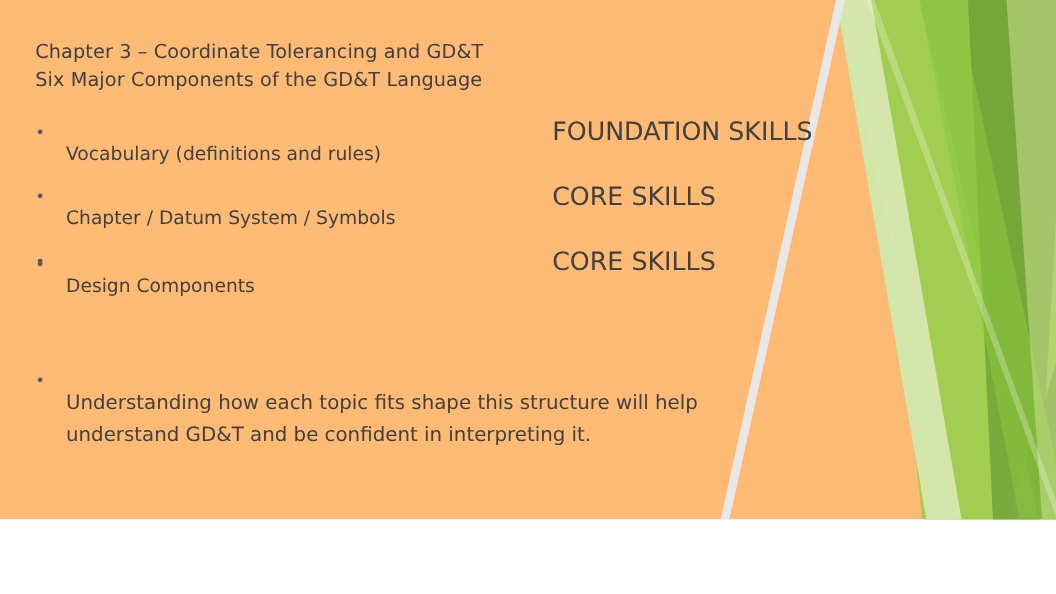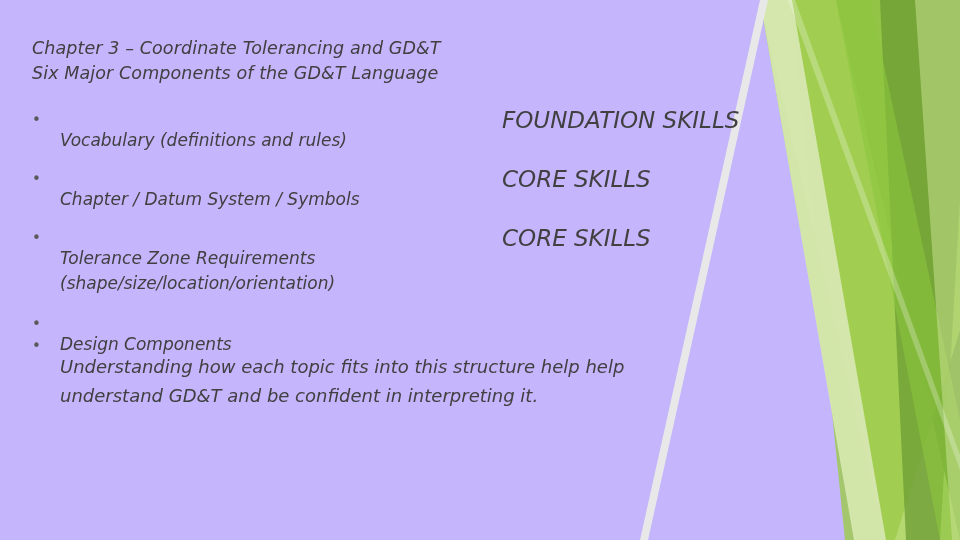--- a/index.html
+++ b/index.html
@@ -9,24 +9,23 @@
   body {
     width: 960px;
     height: 540px;
     background: #ffffff;
     font-family: "DejaVu Sans", sans-serif;
     overflow: hidden;
   }
   .slide {
     position: relative;
     width: 960px;
-    height: 540px;
-    background: #c4b5fd;
+    height: 472px;
+    background: #fdba74;
     overflow: hidden;
-    font-style: italic;
   }
   .decor {
     position: absolute;
     top: 0;
     right: 0;
     width: 320px;
     height: 540px;
     pointer-events: none;
   }
   .content {
@@ -145,32 +144,31 @@
       </div>
 
       <div class="brow">
         <span class="bullet-dot">•</span>
         <span class="btext">Chapter / Datum System / Symbols</span>
         <span class="bright">CORE SKILLS</span>
       </div>
 
       <div class="brow tall">
         <span class="bullet-dot">•</span>
-        <span class="btext"><span>Tolerance Zone Requirements</span><span class="sub">(shape/size/location/orientation)</span></span>
         <span class="bright">CORE SKILLS</span>
       </div>
 
       <div class="brow">
         <span class="bullet-dot">•</span>
         <span class="btext">Design Components</span>
       </div>
 
     </div>
 
     <div class="summary">
       <div class="brow">
         <span class="bullet-dot">•</span>
-        <span class="btext"><span>Understanding how each topic fits into this structure help help</span><span class="sub">understand GD&amp;T and be confident in interpreting it.</span></span>
+        <span class="btext"><span>Understanding how each topic fits shape this structure will help</span><span class="sub">understand GD&amp;T and be confident in interpreting it.</span></span>
       </div>
     </div>
 
   </div>
 </div>
 
 </body></html>

